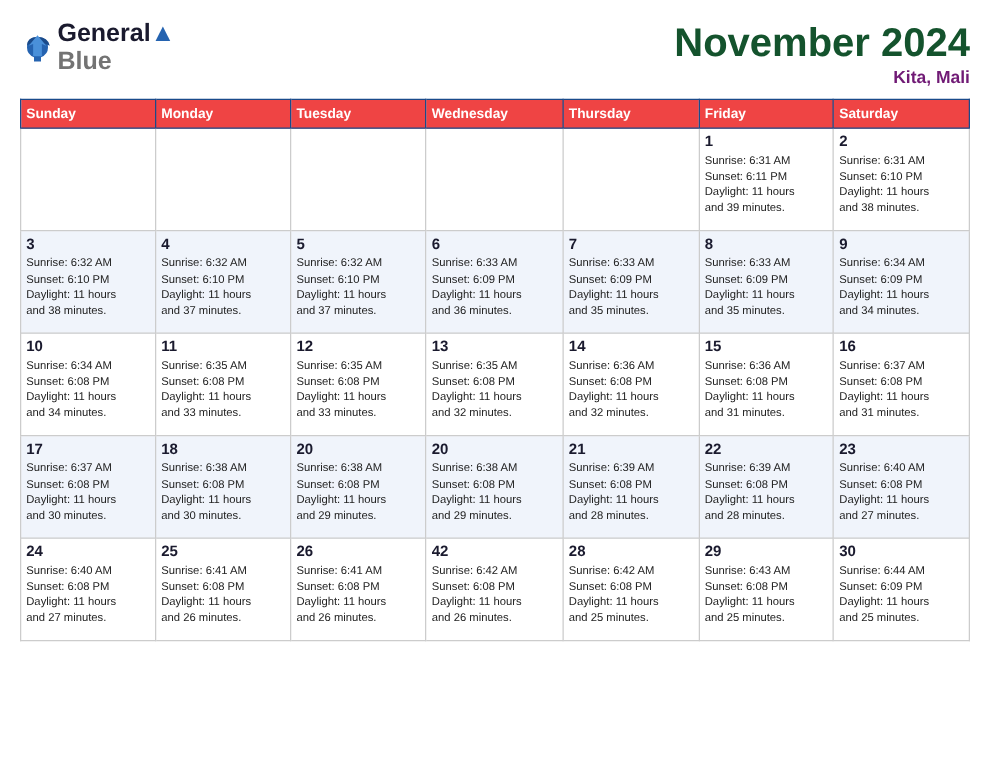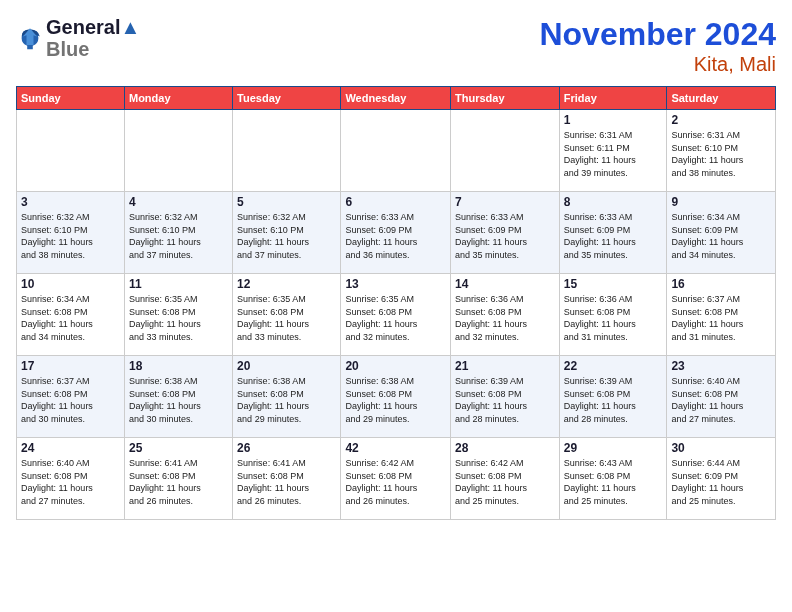--- a/index.html
+++ b/index.html
@@ -30,25 +30,26 @@
       height: 28px;
       margin-right: 2px;
       position: relative;
     }
     .title-block {
       text-align: right;
     }
     .month-title {
       font-size: 32px;
       font-weight: bold;
-      color: #1d4ed8;
+      color: #14532d;
     }
     .location {
-      font-size: 20px;
-      color: #c2410c;
+      font-size: 14px;
+      color: #701a75;
+      font-weight: bold;
     }
     .calendar {
       width: 100%;
       border-collapse: collapse;
       font-size: 9.5px;
     }
     .calendar th {
       background: #2563b0;
       color: #fff;
       padding: 5px 4px;

